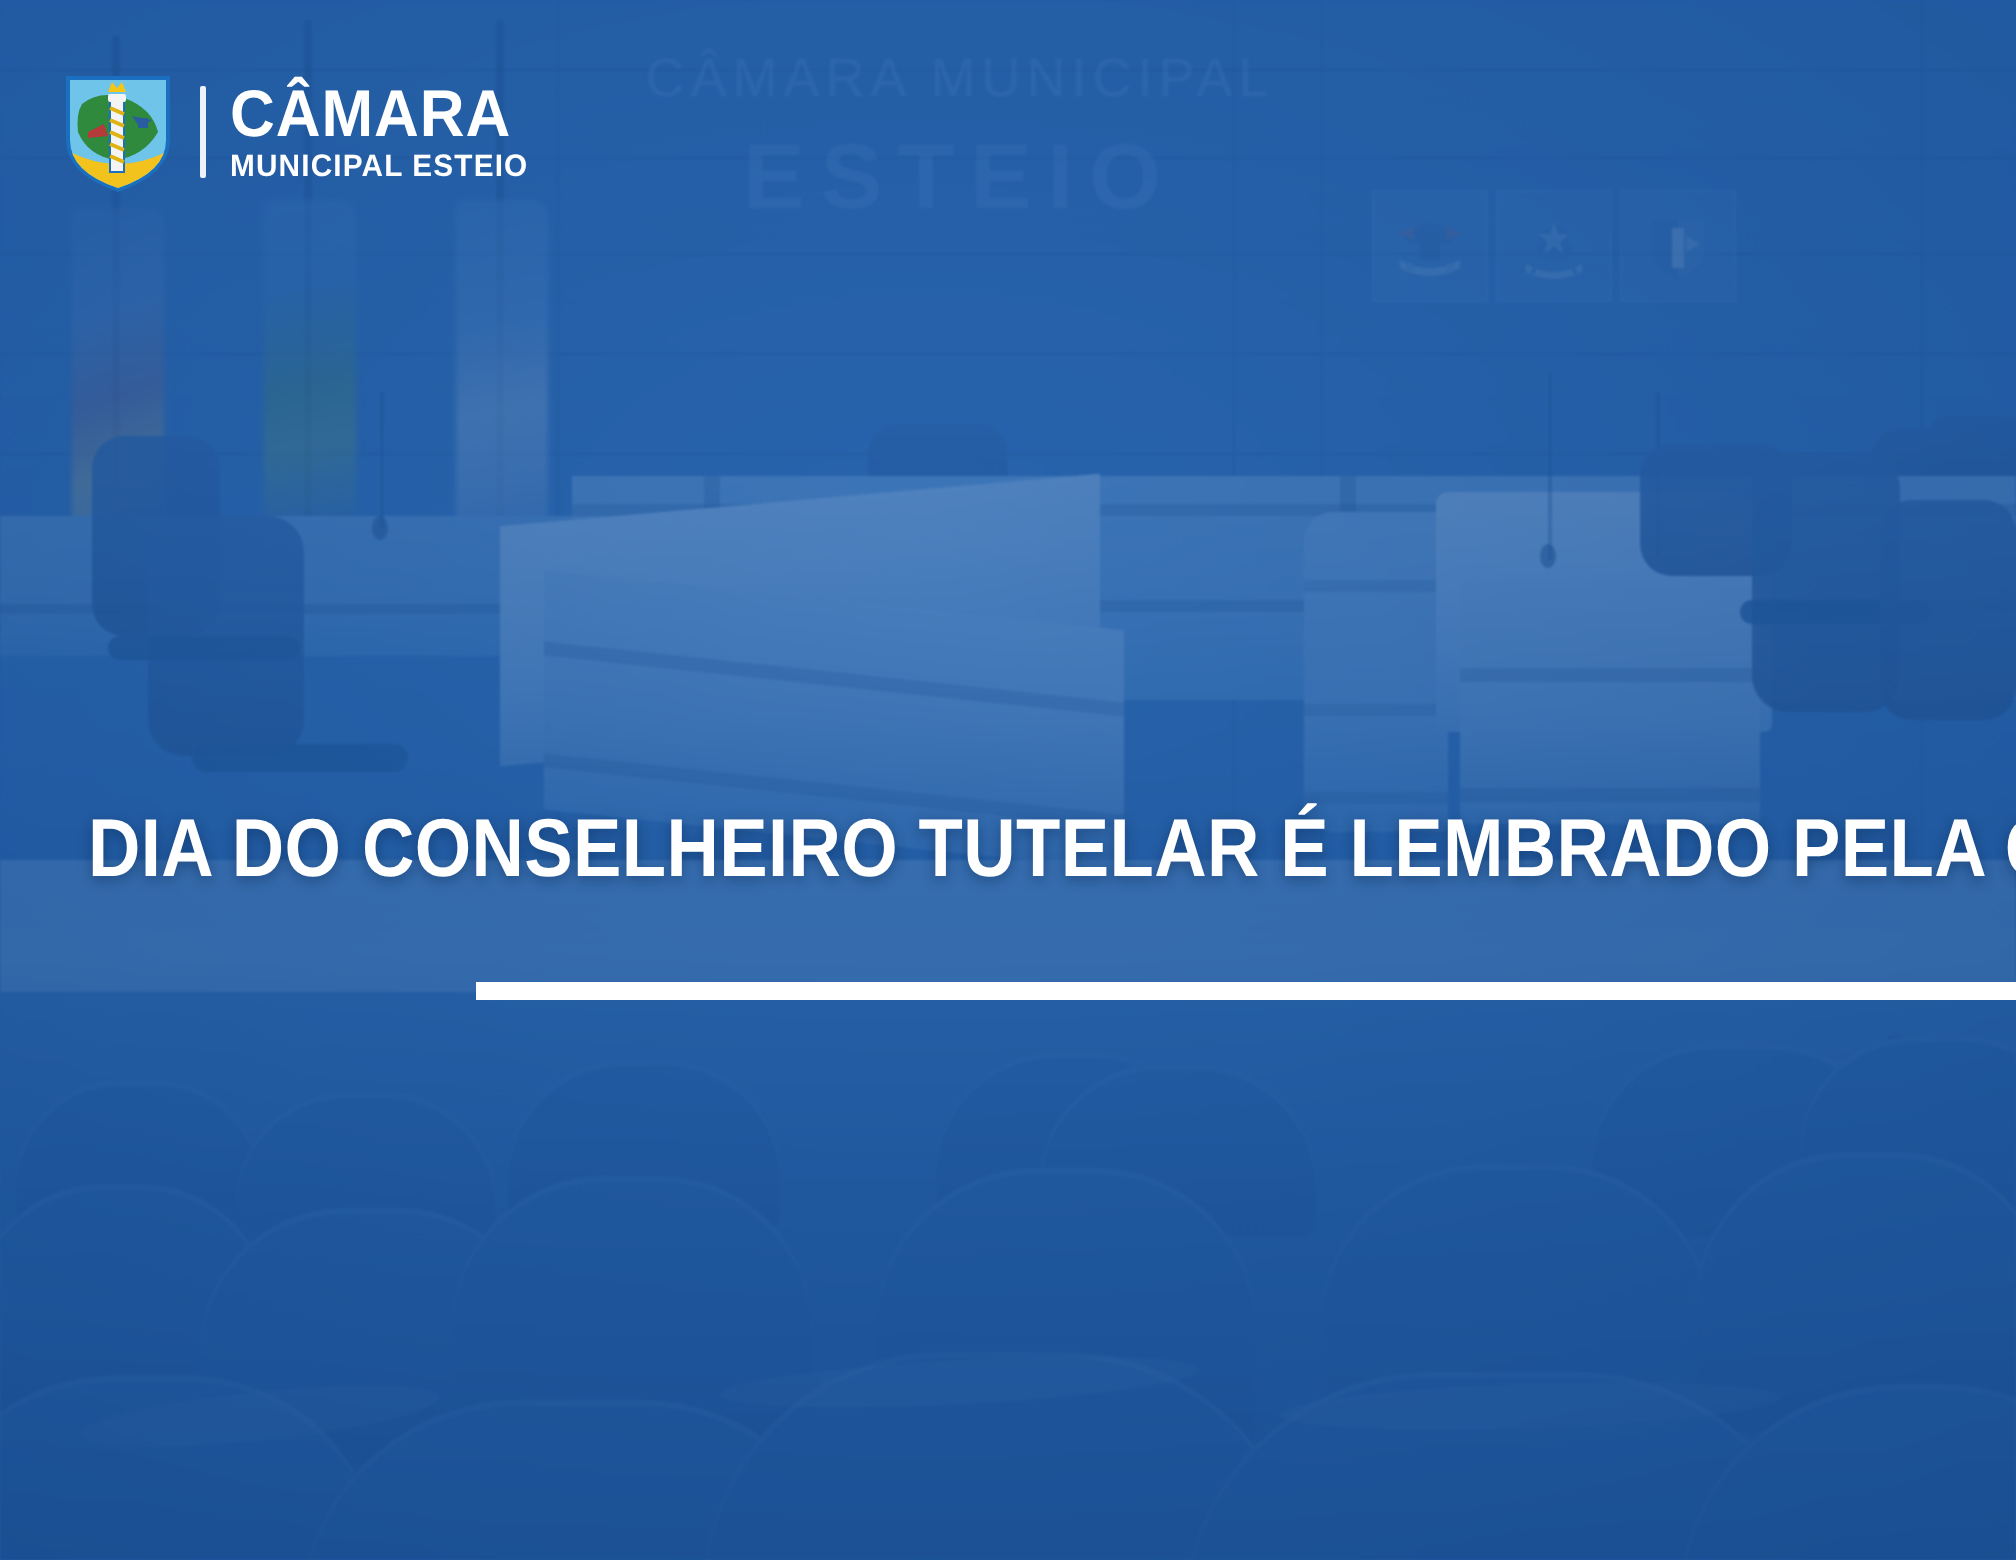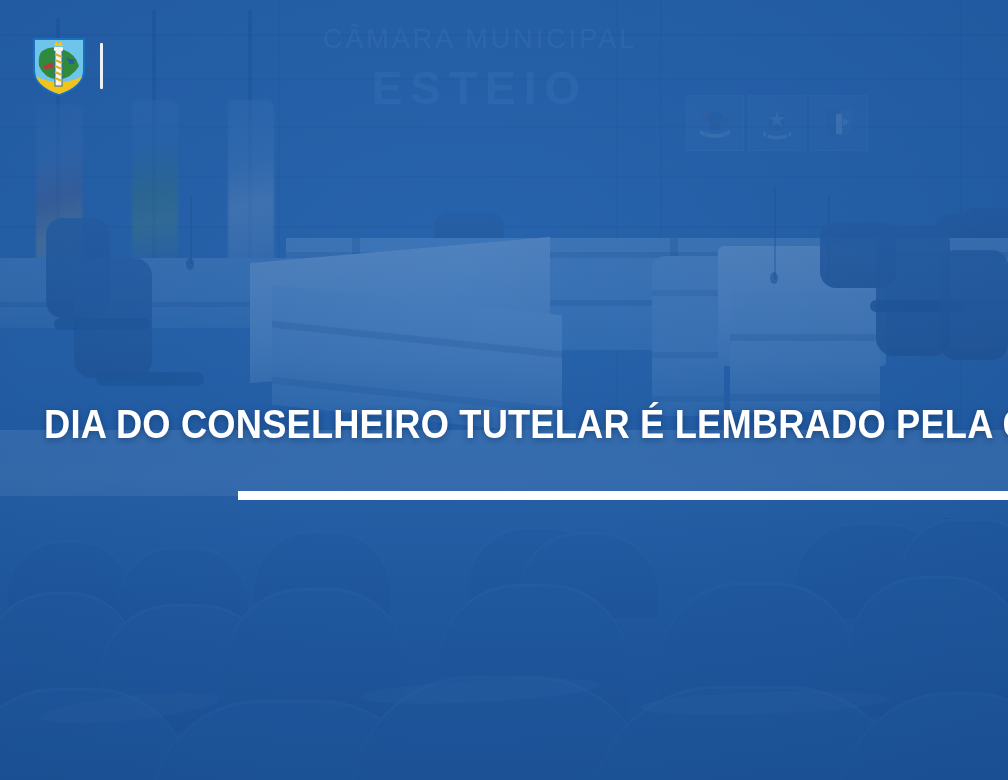--- a/index.html
+++ b/index.html
@@ -378,18 +378,22 @@
         </g>
         <g>
           <rect x="23" y="14" width="7" height="36" fill="#f4f4f4" stroke="#1b6fc0" stroke-width="1"></rect>
           <path d="M23 18 L30 21 M23 24 L30 27 M23 30 L30 33 M23 36 L30 39 M23 42 L30 45" stroke="#e0b312" stroke-width="2" fill="none"></path>
           <rect x="22" y="11" width="9" height="4" rx="1" fill="#f4f4f4"></rect>
           <path d="M22 10 L24 5 L26.5 8 L29 5 L31 10 Z" fill="#f5c518"></path>
         </g>
       </svg>
     </div>
     <div class="divider"></div>
+    <div class="logo-text">
+      <div class="t1">CÂMARA</div>
+      <div class="t2">MUNICIPAL ESTEIO</div>
+    </div>
   </div>
 
   <h1 class="headline">DIA DO CONSELHEIRO TUTELAR É LEMBRADO PELA CÂMARA</h1>
   <div class="rule"></div>
 
 </div>
 
 </body></html>

